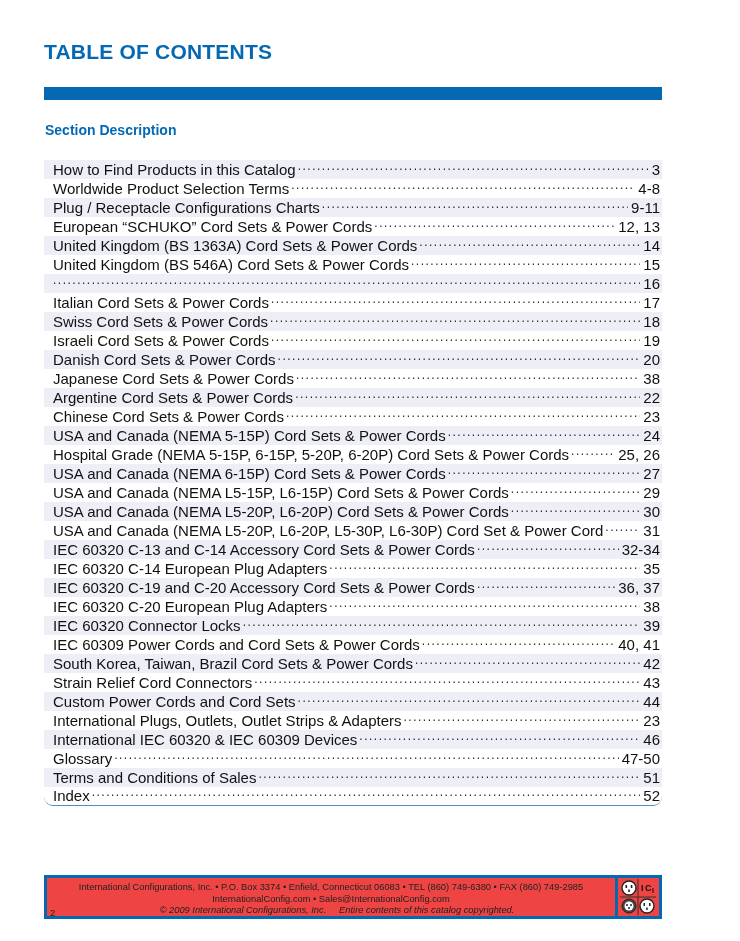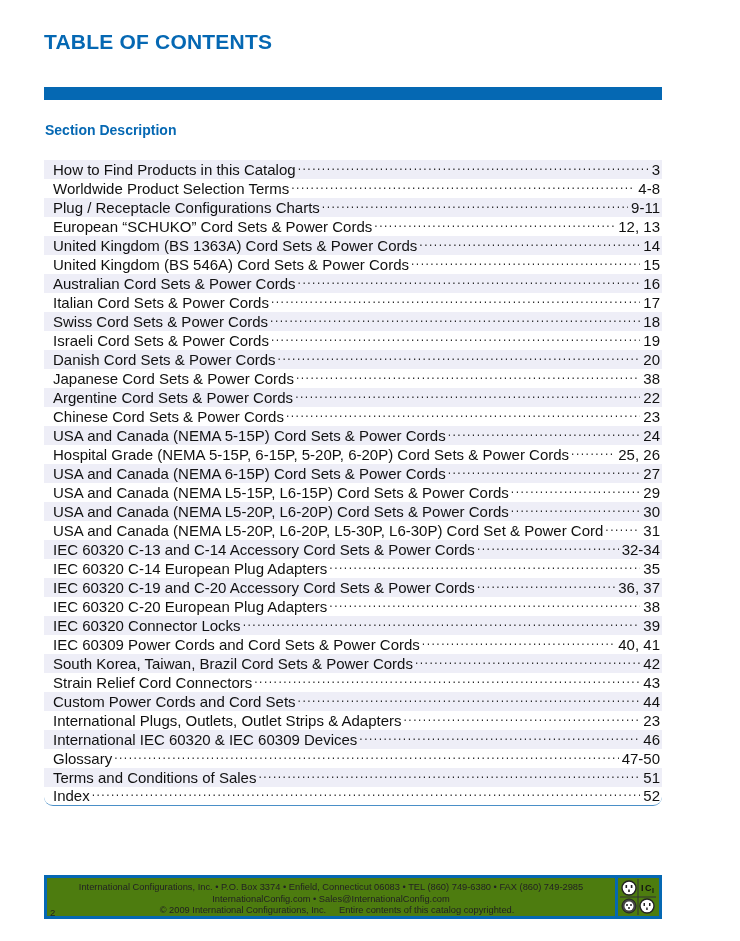--- a/index.html
+++ b/index.html
@@ -1,32 +1,32 @@
 <!DOCTYPE html>
 <html><head>
 <meta charset="utf-8">
 <style>
   html, body { margin:0; padding:0; background:#ffffff; }
   body { width:740px; height:941px; position:relative; overflow:hidden; font-family:"Liberation Sans", sans-serif; color:#111; }
-  .title { position:absolute; left:44px; top:30px; font-size:21px; font-weight:bold; color:#0568b3; letter-spacing:0.2px; margin:0; }
+  .title { position:absolute; left:44px; top:40px; font-size:21px; font-weight:bold; color:#0568b3; letter-spacing:0.2px; margin:0; }
   .rule { position:absolute; left:44px; top:87px; width:618px; height:13px; background:#0568b3; }
   .subtitle { position:absolute; left:45px; top:122px; font-size:14px; font-weight:bold; color:#0568b3; }
   .toc { position:absolute; left:44px; top:160px; width:618px; margin:0; padding:0; list-style:none; }
   .row { height:19px; display:flex; align-items:center; font-size:15px; line-height:20px; white-space:nowrap; overflow:hidden; box-sizing:border-box; padding:0 2px 0 9px; }
   .row:nth-child(odd) { background:#eeeef7; }
   .row .label { flex:0 0 auto; padding-right:2px; }
   .row .leader { flex:1 1 auto; overflow:hidden; color:#222; font-size:12px; letter-spacing:1.5px; align-self:flex-end; padding-bottom:3px; }
   .row .leader::before { content:"....................................................................................................................................................................................................................................................................."; }
   .row .page { flex:0 0 auto; padding-left:3px; }
   .row:last-child { border-bottom:1px solid #4a8fc7;border-radius:9px; }
-  .footer { position:absolute; left:44px; top:875px; width:618px; height:44px; border:3px solid #0568b3; box-sizing:border-box; background:#4d7c0f; display:flex; }
+  .footer { position:absolute; left:44px; top:875px; width:618px; height:44px; border:3px solid #0568b3; box-sizing:border-box; background:#ef4444; display:flex; }
   .footer-text { flex:1 1 auto; position:relative; font-size:9.3px; color:#222; text-align:center; }
   .footer-text .line1 { position:absolute; top:4px; left:0; right:0; }
   .footer-text .line2 { position:absolute; top:16px; left:0; right:0; }
-  .footer-text .line3 { position:absolute; top:27px; left:12px; right:0; }
+  .footer-text .line3 { position:absolute; top:27px; left:12px; right:0;font-style:italic; }
   .page-num { position:absolute; left:3px; top:29px; font-size:9.5px; }
   .logo { flex:0 0 41px; border-left:3px solid #0568b3; position:relative; }
   .logo svg { position:absolute; left:1px; top:0; }
 </style>
 </head>
 <body>
 
 <h1 class="title">TABLE OF CONTENTS</h1>
 <div class="rule"></div>
 <div class="subtitle">Section Description</div>
@@ -56,21 +56,20 @@
       <span class="label">United Kingdom (BS 1363A) Cord Sets &amp; Power Cords</span>
       <span class="leader"></span>
       <span class="page">14</span>
     </li>
     <li class="row">
       <span class="label">United Kingdom (BS 546A) Cord Sets &amp; Power Cords</span>
       <span class="leader"></span>
       <span class="page">15</span>
     </li>
     <li class="row">
-      <span class="label">Australian Cord Sets &amp; Power Cords</span>
       <span class="leader"></span>
       <span class="page">16</span>
     </li>
     <li class="row">
       <span class="label">Italian Cord Sets &amp; Power Cords</span>
       <span class="leader"></span>
       <span class="page">17</span>
     </li>
     <li class="row">
       <span class="label">Swiss Cord Sets &amp; Power Cords</span>

